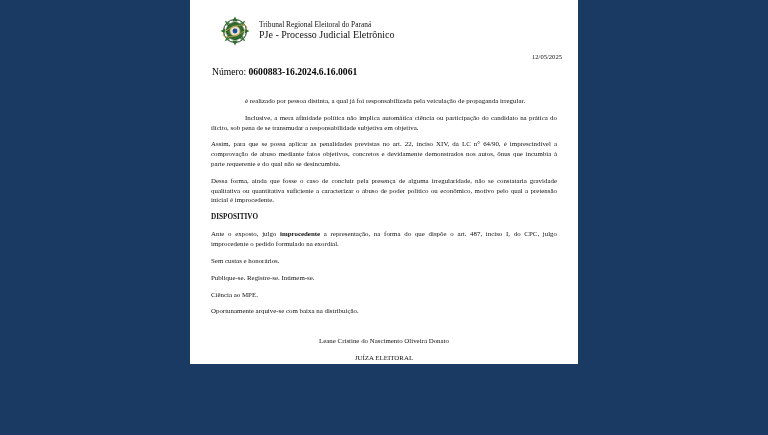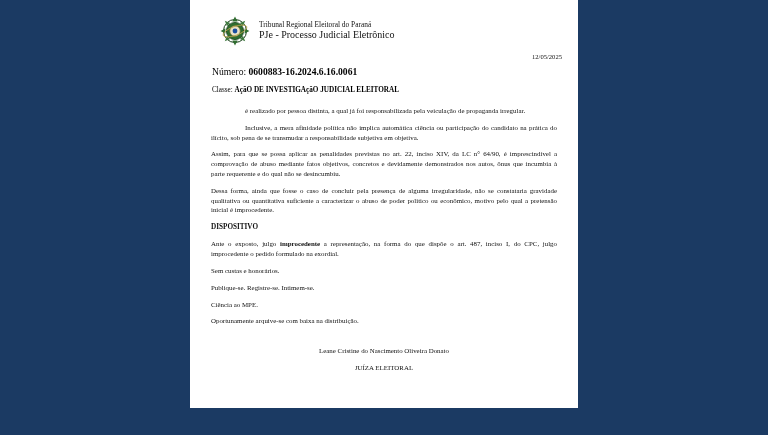--- a/index.html
+++ b/index.html
@@ -26,21 +26,21 @@
     background: #1b3a63;
   }
   .side-left { left: 0; width: 190px; }
   .side-right { right: 0; width: 190px; }
 
   .doc {
     position: absolute;
     left: 190px;
     top: 0;
     width: 388px;
-    height: 408px;
+    height: 364px;
     background: #ffffff;
     box-sizing: border-box;
     padding: 0;
     overflow: hidden;
   }
 
   
   .doc-header {
     display: flex;
     align-items: center;
@@ -162,24 +162,20 @@
       </div>
     </div>
 
     <div class="date-line">12/05/2025</div>
 
     <div class="ident">
       <div class="numero">
         <span class="lbl">Número:</span>
         <span class="val">0600883-16.2024.6.16.0061</span>
       </div>
-      <div class="rowline">
-        <span class="lbl">Classe:</span>
-        <span class="val">AçãO DE INVESTIGAçãO JUDICIAL ELEITORAL</span>
-      </div>
     </div>
 
     <div class="body-text">
       <p class="p-indent">é realizado por pessoa distinta, a qual já foi responsabilizada pela veiculação de propaganda irregular.</p>
       <p class="p-indent">Inclusive, a mera afinidade política não implica automática ciência ou participação do candidato na prática do ilícito, sob pena de se transmudar a responsabilidade subjetiva em objetiva.</p>
       <p class="p-noindent">Assim, para que se possa aplicar as penalidades previstas no art. 22, inciso XIV, da LC n° 64/90, é imprescindível a comprovação de abuso mediante fatos objetivos, concretos e devidamente demonstrados nos autos, ônus que incumbia à parte requerente e do qual não se desincumbiu.</p>
       <p class="p-noindent">Dessa forma, ainda que fosse o caso de concluir pela presença de alguma irregularidade, não se constataria gravidade qualitativa ou quantitativa suficiente a caracterizar o abuso de poder político ou econômico, motivo pelo qual a pretensão inicial é improcedente.</p>
 
       <p class="sec-title">DISPOSITIVO</p>
 

